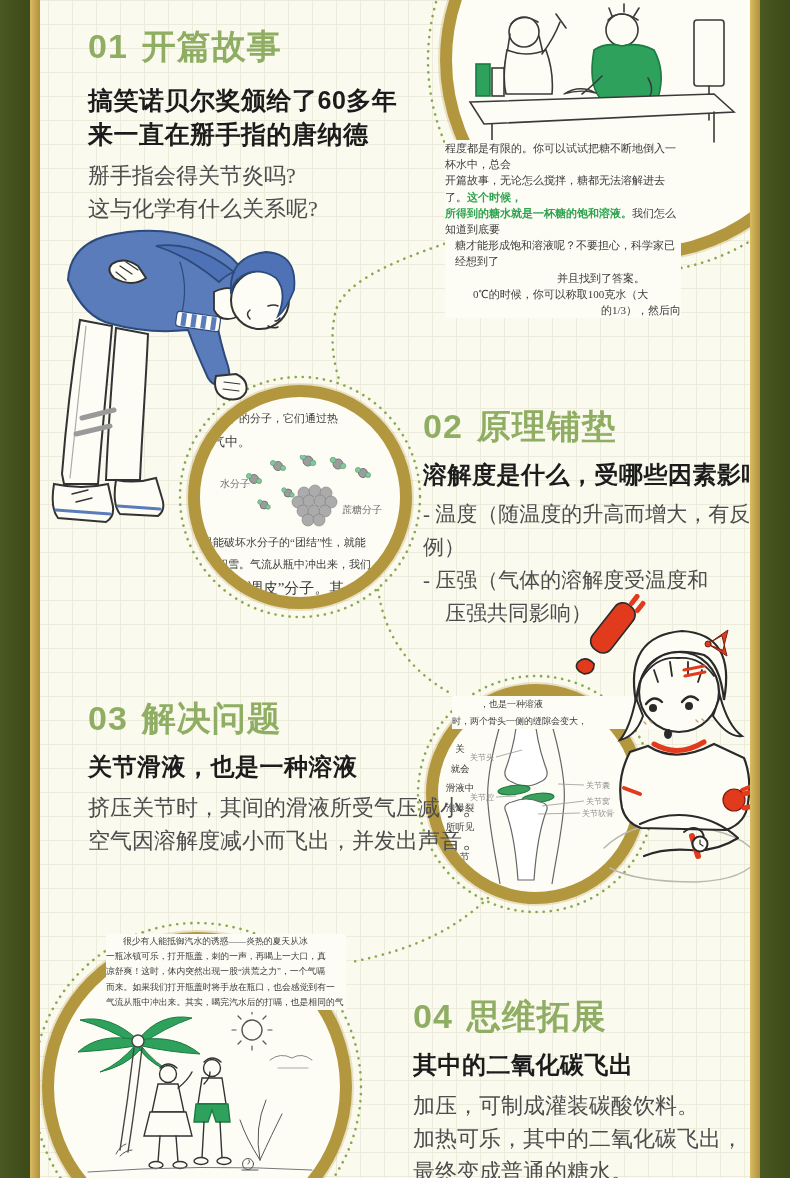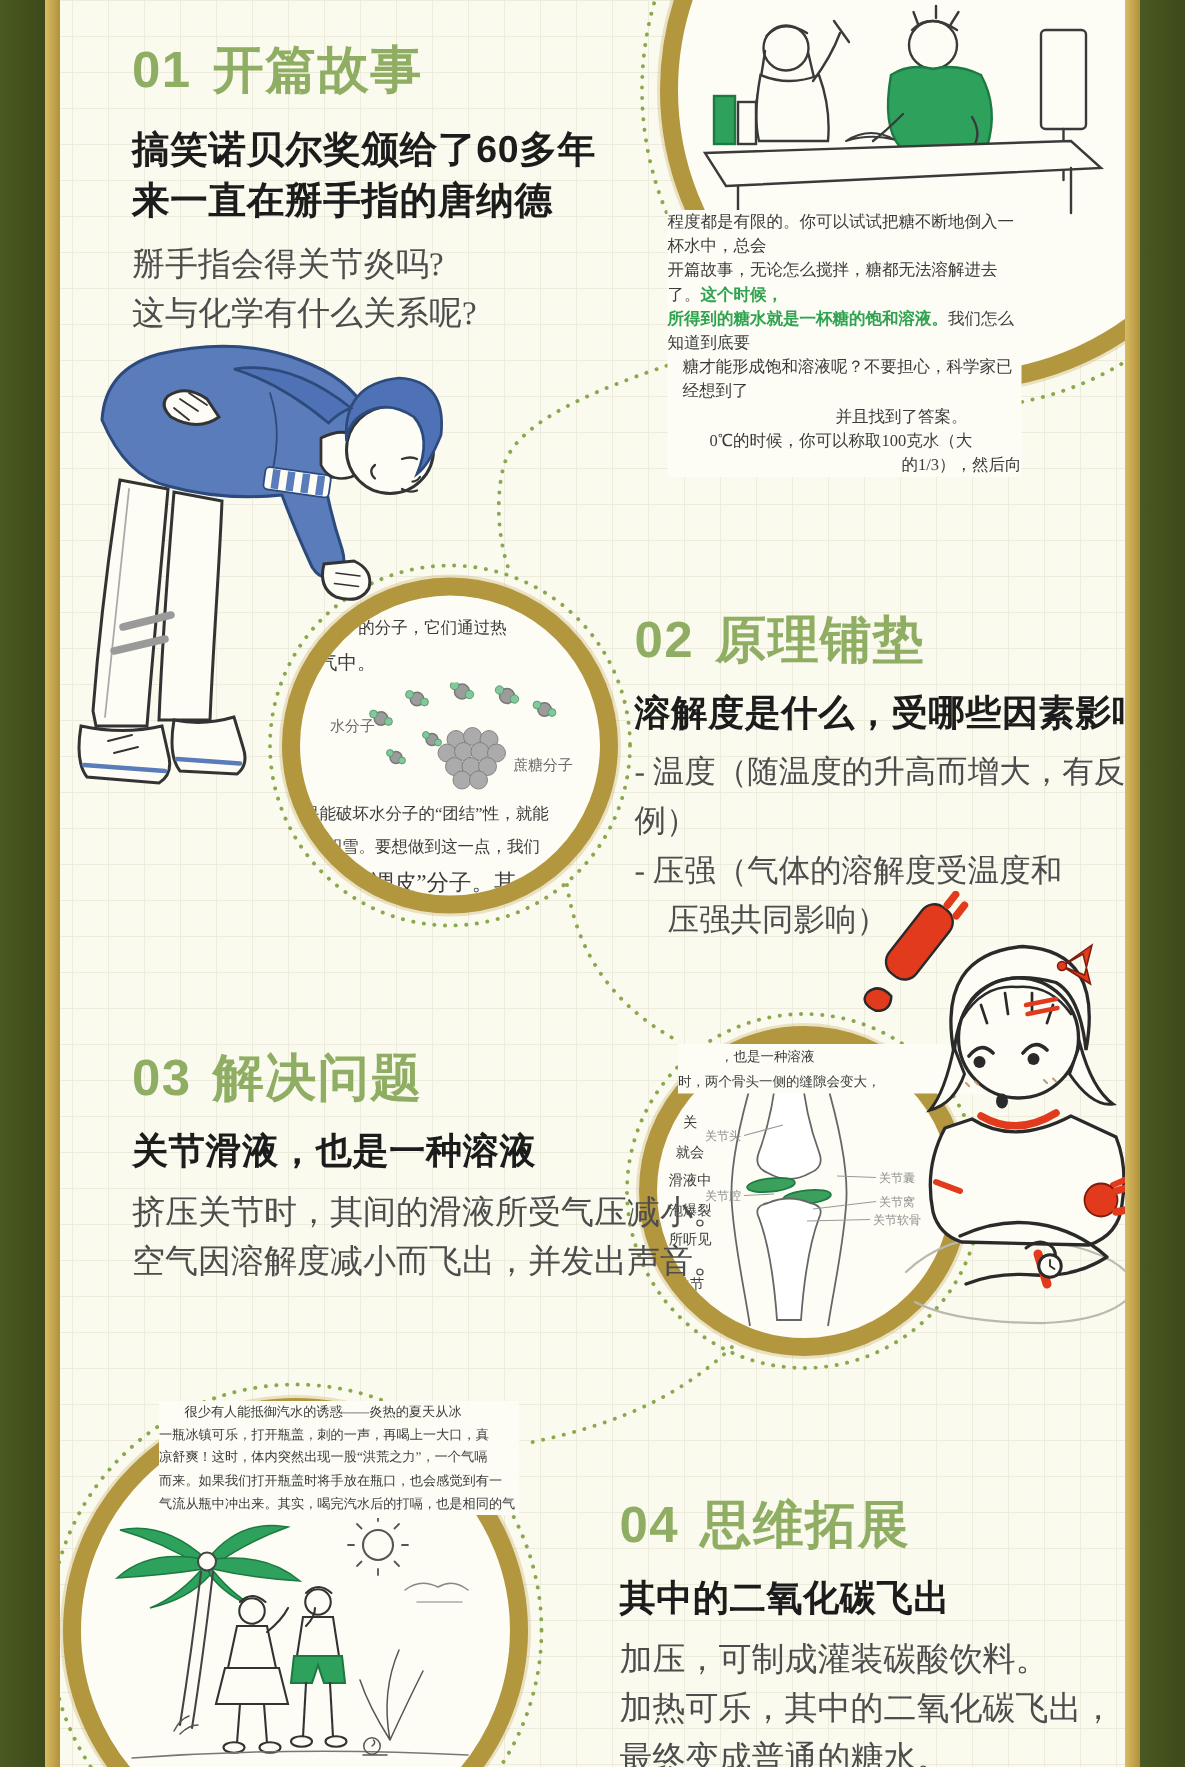--- a/index.html
+++ b/index.html
@@ -165,21 +165,21 @@
           <circle cx="95" cy="56" r="6"></circle>
             <circle cx="106" cy="56" r="6"></circle>
             <circle cx="117" cy="56" r="6"></circle>
           <circle cx="100" cy="65" r="6"></circle>
             <circle cx="111" cy="65" r="6"></circle>
         </g>
         <text x="134" y="58" font-size="10" fill="#6a6a6a">蔗糖分子</text>
       </g>
     </svg>
     <div class="frag" style="left:2px;top:138px;font-size:11px">果能破坏水分子的“团结”性，就能</div>
-    <div class="frag" style="left:6px;top:160px;font-size:11px">的积雪。要想做到这一点，我们</div>
+    <div class="frag" style="left:6px;top:160px;font-size:11px">的积雪。气流从瓶中冲出来，我们</div>
     <div class="frag" style="left:26px;top:182px;font-size:15px">些“调皮”分子。其</div>
   </div>
 
   <div class="disc" id="disc-joint">
     <div class="frag" style="left:2px;top:44px;font-size:9.5px;line-height:19.5px;white-space:normal;width:40px">
       <div>关</div>
       <div>就会</div>
       <div>滑液中</div>
       <div>泡爆裂</div>
       <div>所听见</div>

